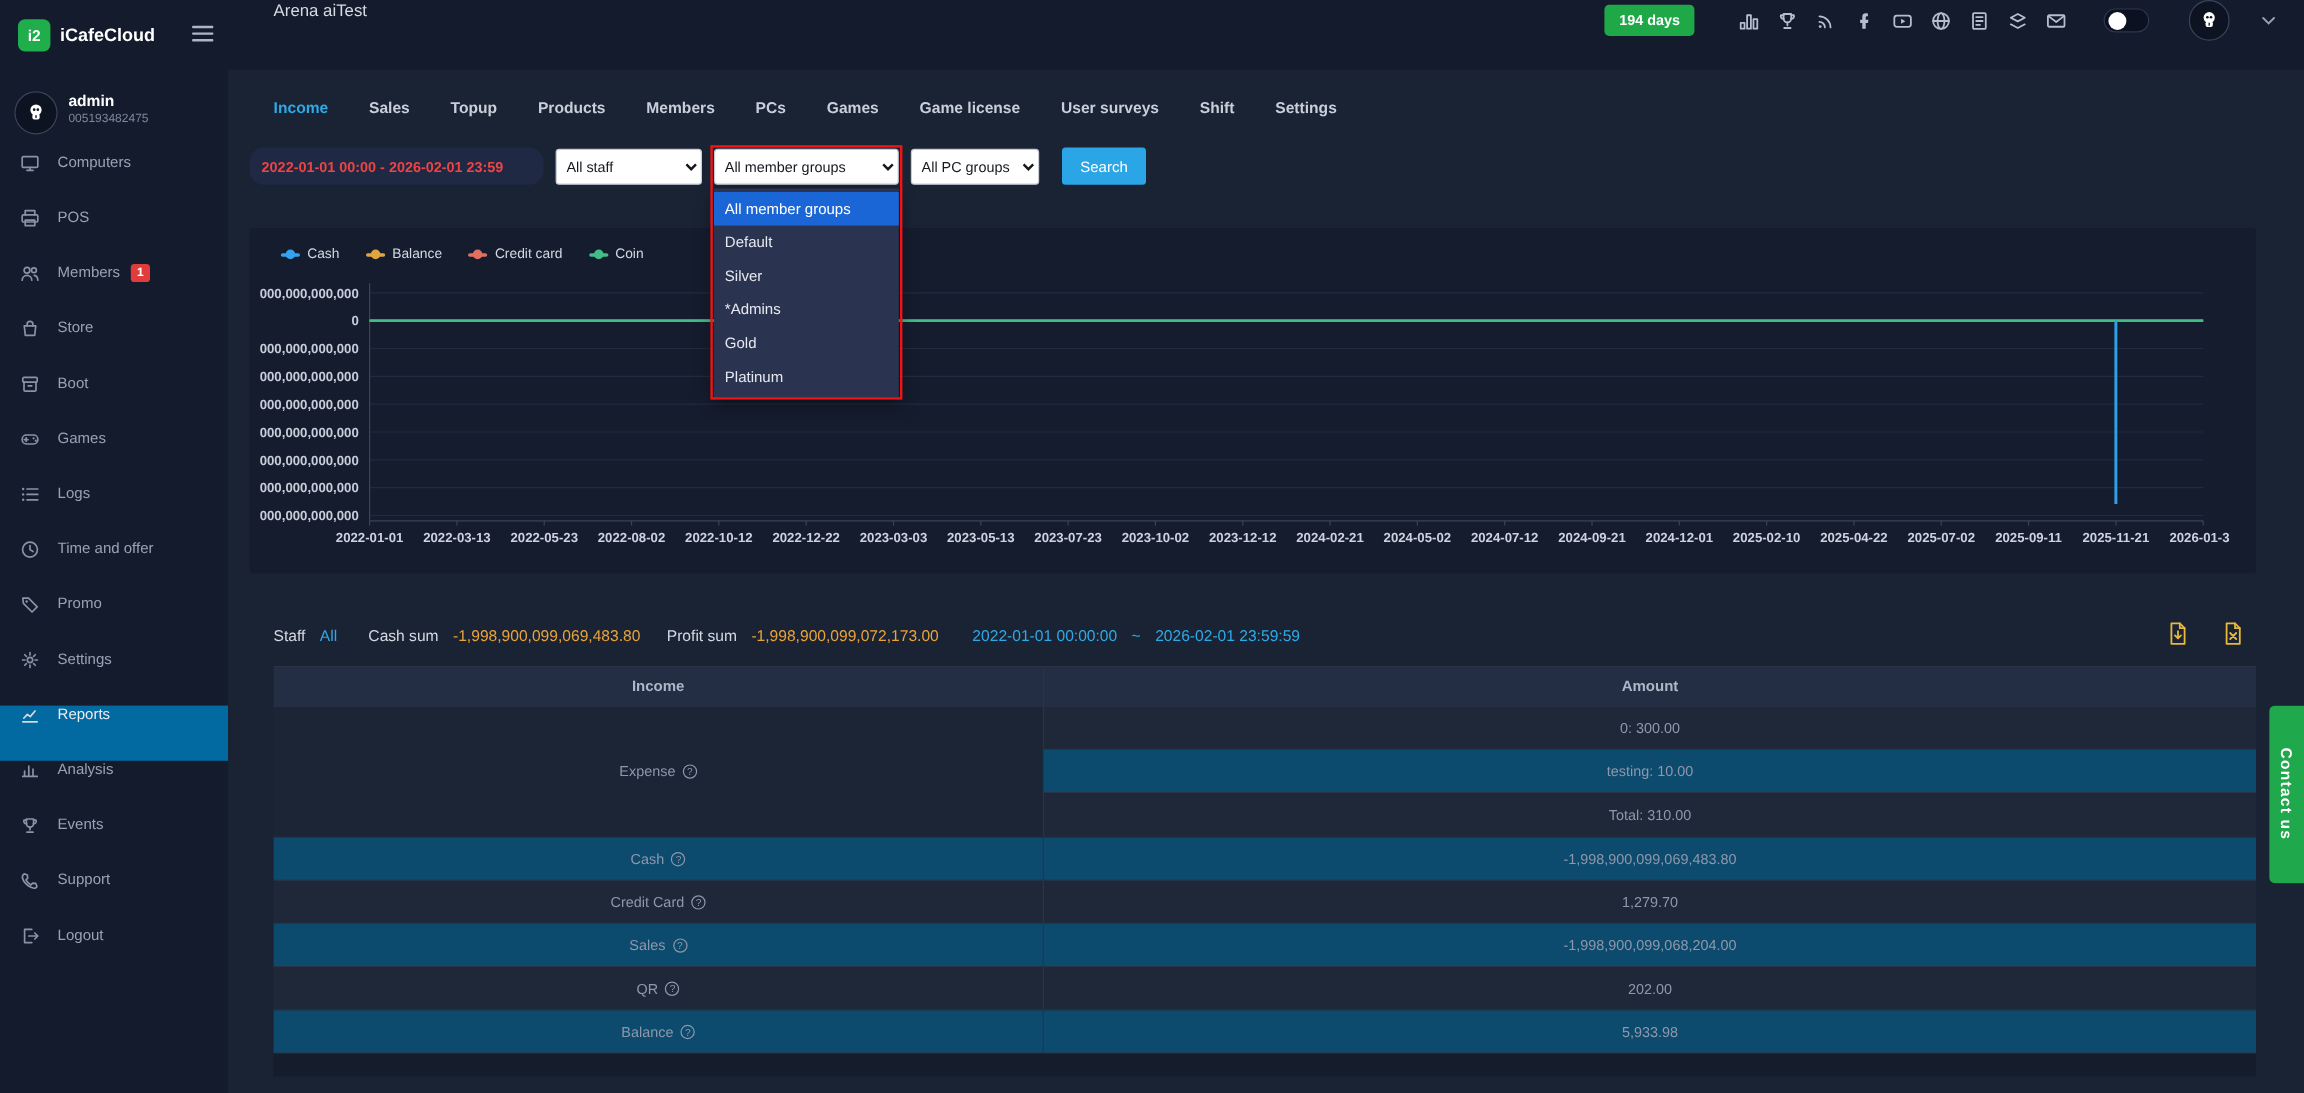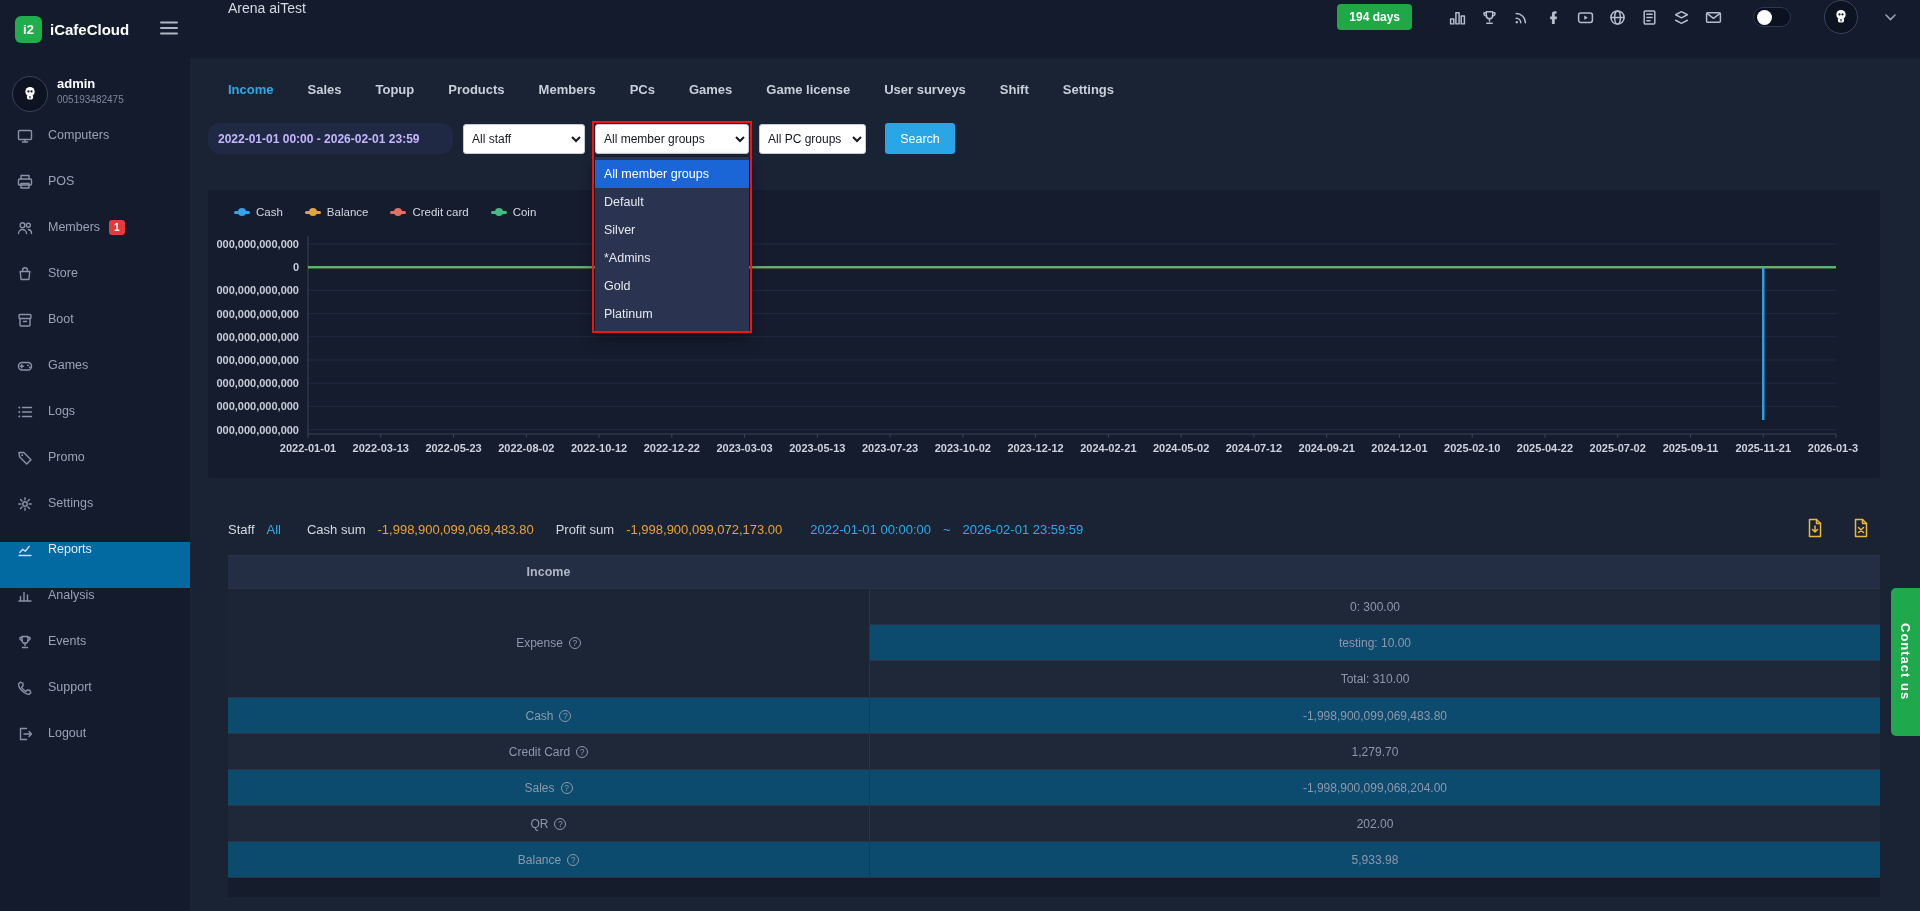--- a/index.html
+++ b/index.html
@@ -31,21 +31,21 @@
 .side-item .lbl{margin-left:13px}
 .side-item.active{background:#0369a1;color:#e9ecf2}
 .side-item.active .icn{color:#d4d9e2}
 .side-badge{background:#e23b3b;color:#fff;font-size:10px;font-weight:bold;border-radius:3px;padding:2px 5px;margin-left:9px}
 
 .main{flex:1;position:relative;padding:0 40px 0 18px;overflow:hidden}
 .tabs{display:flex;gap:34px;padding:24px 0 10px 20px}
 .tab{font-size:13px;font-weight:bold;color:#c9cfda;cursor:pointer;white-space:nowrap}
 .tab.active{color:#2fa9e6}
 .filters{display:flex;align-items:center;gap:10px;margin-top:16px}
-.date-input{width:245px;height:31px;background:#1f2944;border:none;border-radius:12px;color:#c4b5fd;font-size:12px;font-weight:bold;padding:0 10px;font-family:inherit}
+.date-input{width:245px;height:31px;background:#1f2944;border:none;border-radius:12px;color:#ef4444;font-size:12px;font-weight:bold;padding:0 10px;font-family:inherit}
 select.sel{height:30px;background:#fff;color:#15181e;font-size:12px;border:1px solid #c6ccd6;border-radius:3px;padding:0 4px;font-family:inherit;cursor:pointer}
 .sel-staff{width:122px}
 .mg-wrap{position:relative;width:154px;flex:none}
 .sel-mg{width:154px}
 .sel-pc{width:107px}
 .search-btn{width:70px;height:31px;background:#2aa5e5;border:none;border-radius:3px;color:#fff;font-size:12.5px;font-family:inherit;margin-left:9px;cursor:pointer}
 .red-outline{position:absolute;left:-3px;top:-3px;width:160px;height:212px;border:2px solid #f01414;pointer-events:none;z-index:62}
 .mg-dropdown{position:absolute;left:0;top:33px;width:154px;background:#2a3350;padding:3px 0;z-index:60;box-shadow:0 6px 14px rgba(0,0,0,.45)}
 .mg-opt{height:28px;display:flex;align-items:center;padding-left:9px;color:#e6e9f0;font-size:12.5px;cursor:pointer}
 .mg-opt.selected{background:#1b66d6;color:#fff}
@@ -255,20 +255,29 @@
         <div class="side-item">
           <span class="icn">
             <svg width="16" height="16" viewBox="0 0 16 16" fill="none" stroke="currentColor" stroke-width="1.4" stroke-linecap="round" stroke-linejoin="round">
               <path d="M5.5 3.5h9M5.5 8h9M5.5 12.5h9"></path>
               <circle cx="2.3" cy="3.5" r="1" fill="currentColor" stroke="none"></circle>
               <circle cx="2.3" cy="8" r="1" fill="currentColor" stroke="none"></circle>
               <circle cx="2.3" cy="12.5" r="1" fill="currentColor" stroke="none"></circle>
             </svg>
           </span>
           <span class="lbl">Logs</span>
+        </div>
+        <div class="side-item">
+          <span class="icn">
+            <svg width="16" height="16" viewBox="0 0 16 16" fill="none" stroke="currentColor" stroke-width="1.4" stroke-linecap="round" stroke-linejoin="round">
+              <circle cx="8" cy="8" r="6.2"></circle>
+              <path d="M8 4.6V8l2.5 1.6"></path>
+            </svg>
+          </span>
+          <span class="lbl">Time and offer</span>
         </div>
         <div class="side-item">
           <span class="icn">
             <svg width="16" height="16" viewBox="0 0 16 16" fill="none" stroke="currentColor" stroke-width="1.4" stroke-linecap="round" stroke-linejoin="round">
               <path d="M2 2.5h4.8L14 9.7 9.7 14 2.5 6.8z"></path>
               <circle cx="5.2" cy="5.2" r="1" fill="currentColor" stroke="none"></circle>
             </svg>
           </span>
           <span class="lbl">Promo</span>
         </div>
@@ -483,20 +492,21 @@
               <path d="M10.5 1.5v4h4"></path>
               <path d="M6.5 9.5l5 5M11.5 9.5l-5 5"></path>
             </svg>
         </span>
       </span>
     </div>
 
     <div class="tbl" id="income-table">
       <div class="tr head">
         <div class="td col-income">Income</div>
+        <div class="td col-amount">Amount</div>
       </div>
     <div class="expense">
           <div class="col-income exp-label-cell">
             <span>Expense</span>
             <span class="q">?</span>
           </div>
           <div class="exp-sub">
             <div class="sub-row row-a">0: 300.00</div>
             <div class="sub-row row-b">testing: 10.00</div>
             <div class="sub-row row-a">Total: 310.00</div>

